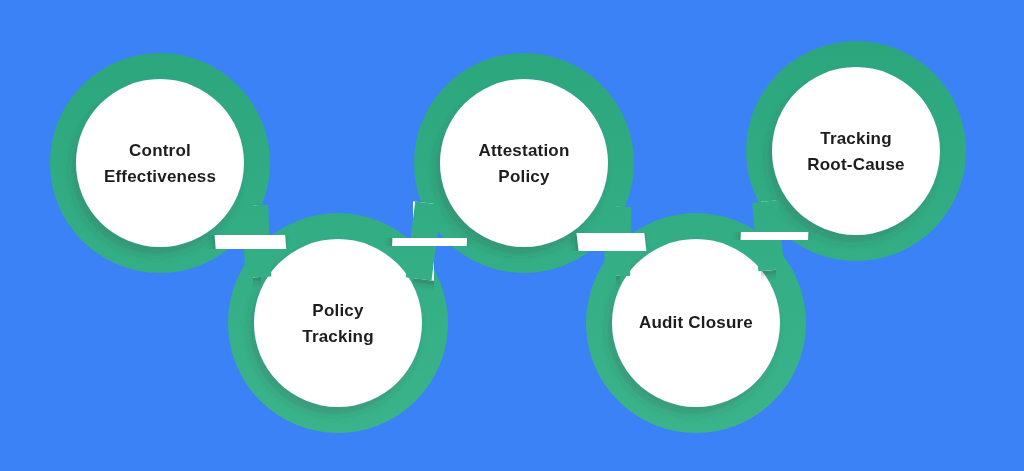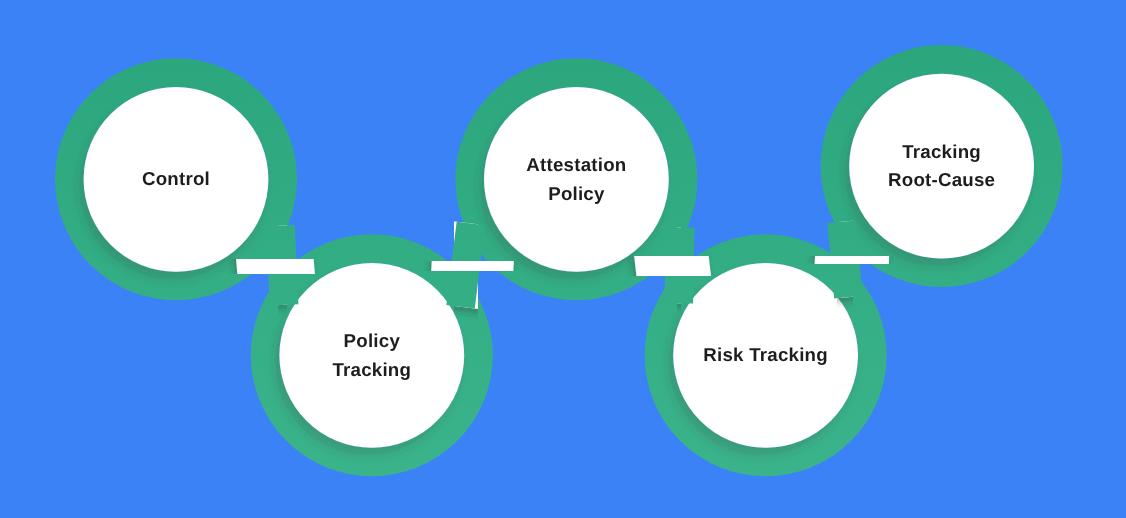--- a/index.html
+++ b/index.html
@@ -56,30 +56,31 @@
         <line x1="578.0207068950979" y1="245.96242056831468" x2="644.9075477830073" y2="238.2028224145737" stroke="#ffffff" stroke-width="34" stroke-linecap="butt" filter="url(#softShadow)"></line>
         <line x1="765.1012452567676" y1="201.53134063261814" x2="771.2974340317496" y2="270.13889493933823" stroke="#ffffff" stroke-width="44" stroke-linecap="butt" filter="url(#softShadow)"></line>
         <line x1="765.1012452567676" y1="201.53134063261814" x2="771.2974340317496" y2="270.13889493933823" stroke="url(#ringGrad)" stroke-width="26" stroke-linecap="butt"></line>
         <line x1="808.1097161502968" y1="237.64595035427135" x2="740.8372103240602" y2="234.73548521429467" stroke="#ffffff" stroke-width="34" stroke-linecap="butt" filter="url(#softShadow)"></line>
       </g>
   </svg>
 
   <div class="labels">
     <div class="node-label" style="left:160px;top:163px">
       <div>Control</div>
+      <div>Effectiveness</div>
     </div>
     <div class="node-label" style="left:338px;top:323px">
       <div>Policy</div>
       <div>Tracking</div>
     </div>
     <div class="node-label" style="left:524px;top:163px">
       <div>Attestation</div>
       <div>Policy</div>
     </div>
     <div class="node-label" style="left:696px;top:323px">
-      <div>Risk Tracking</div>
+      <div>Audit Closure</div>
     </div>
     <div class="node-label" style="left:856px;top:151px">
       <div>Tracking</div>
       <div>Root-Cause</div>
     </div>
   </div>
 </div>
 
 </body></html>

